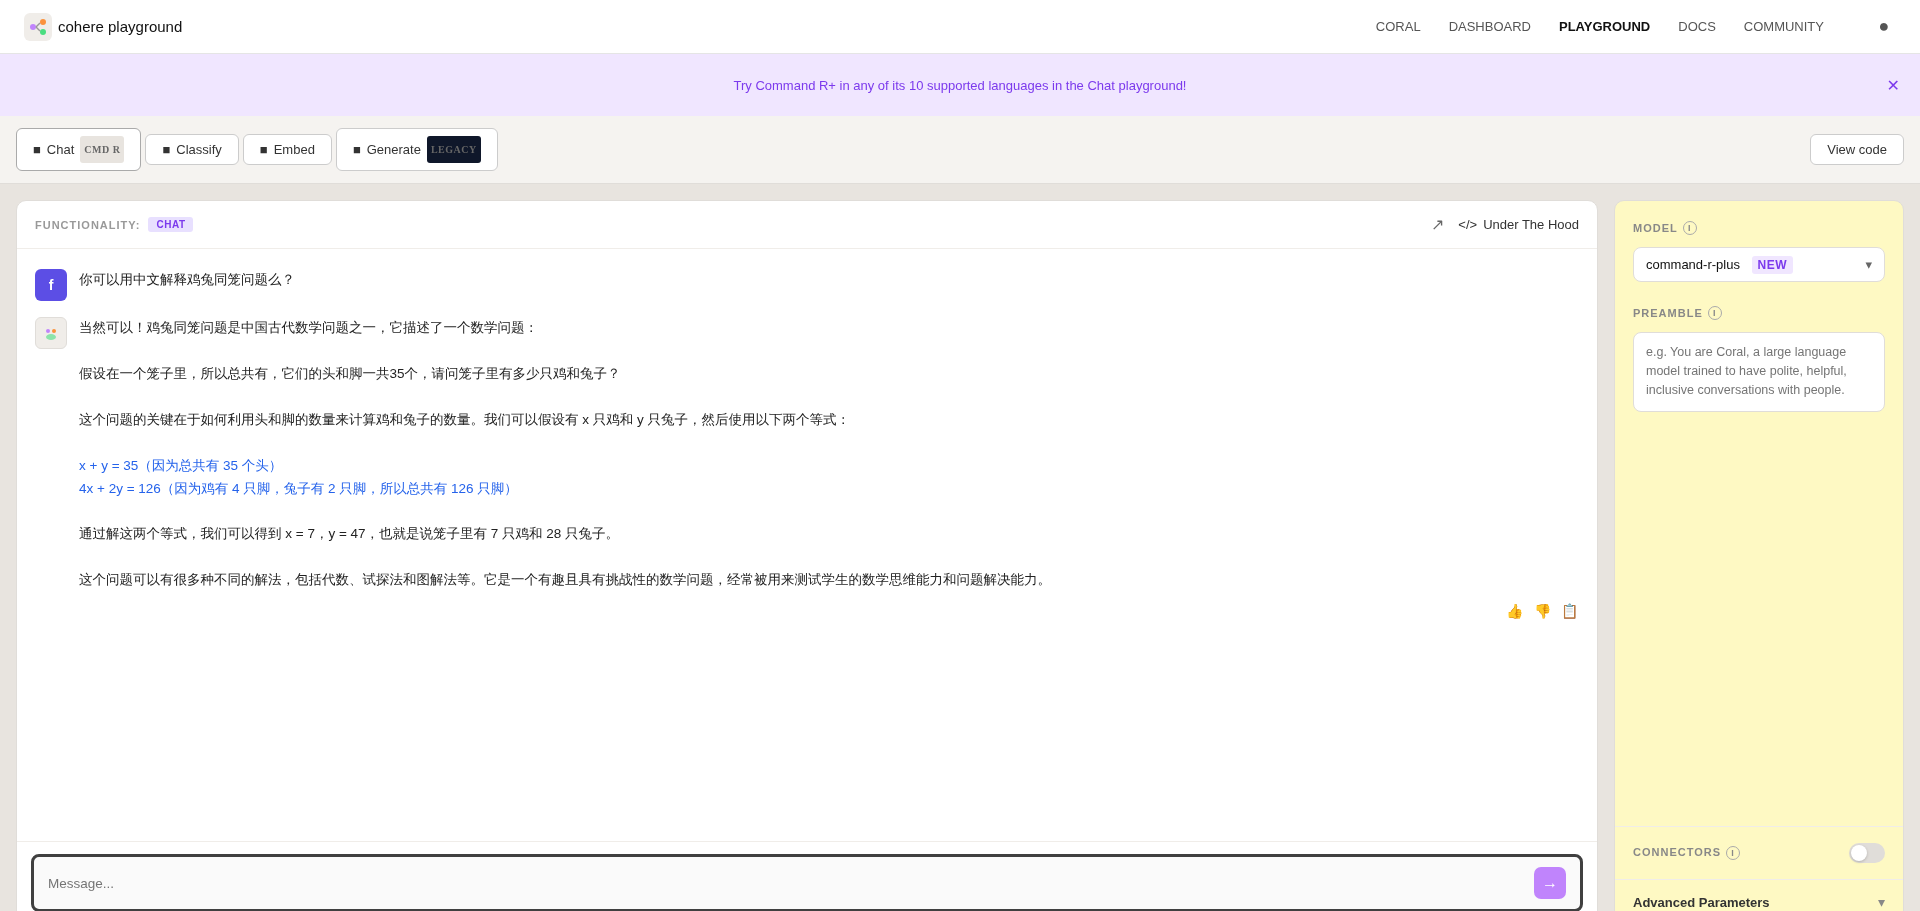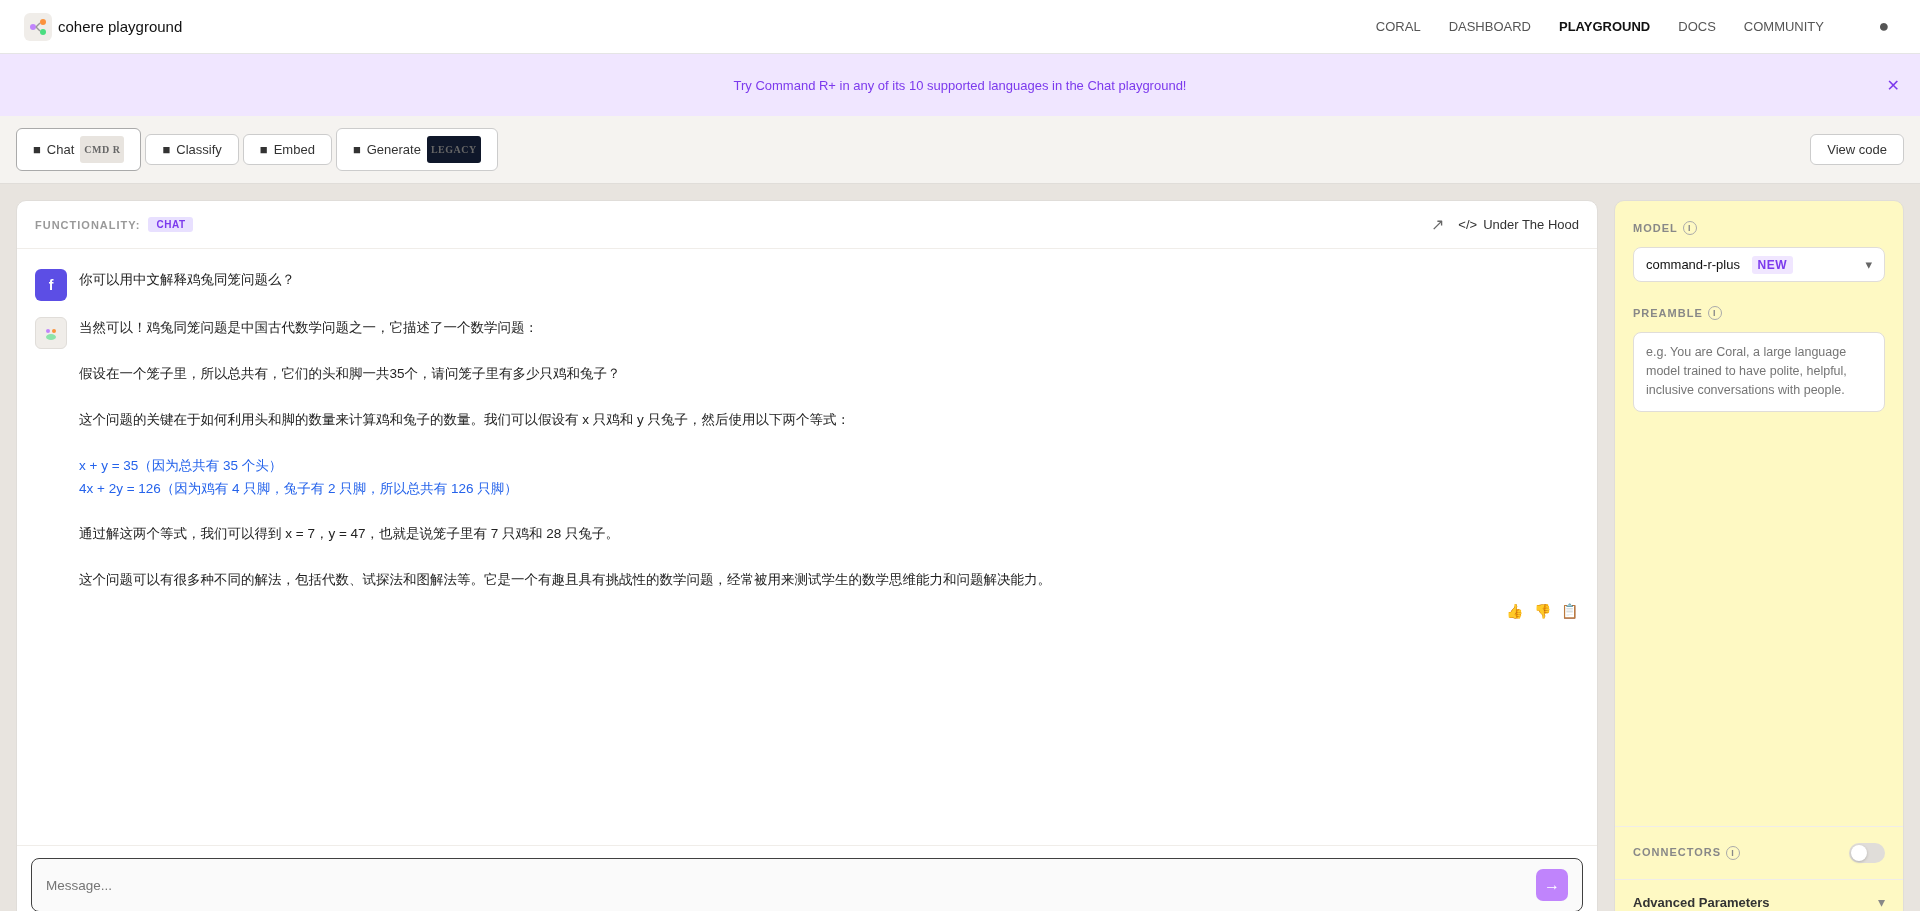--- a/index.html
+++ b/index.html
@@ -252,21 +252,21 @@
     }
 
     
     .chat-input-area {
       padding: 12px 14px;
       border-top: 1px solid #f0ede9;
     }
     .chat-input-box {
       display: flex;
       align-items: center;
-      border: 1px solid #404040;
+      border: 3px solid #404040;
       border-radius: 8px;
       background: #fafafa;
       padding: 10px 14px;
       gap: 8px;
     }
     .chat-input {
       flex: 1;
       border: none;
       background: transparent;
       outline: none;

